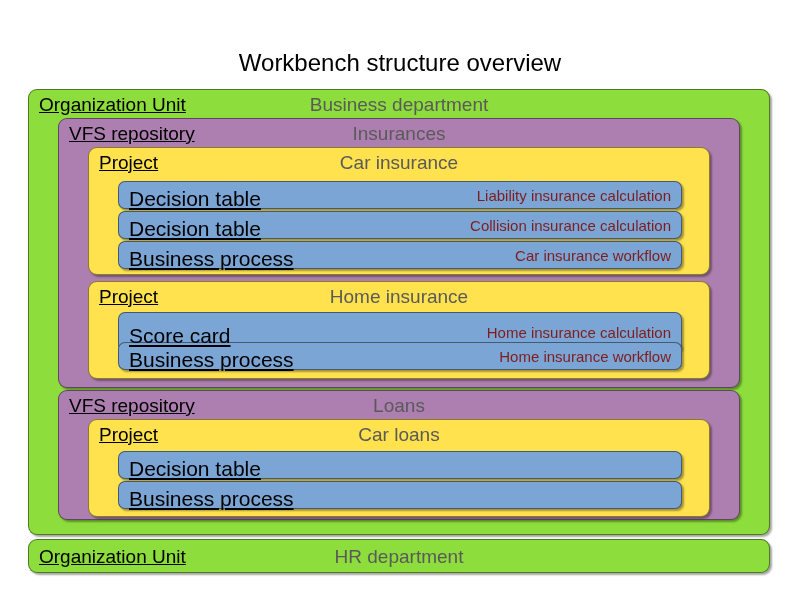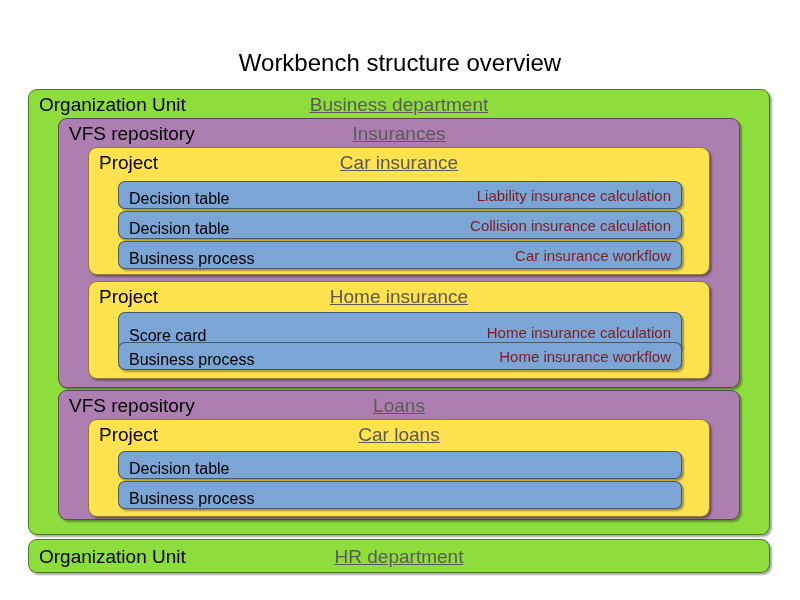--- a/index.html
+++ b/index.html
@@ -52,50 +52,50 @@
     box-sizing: border-box;
     padding-left: 10px;
     display: flex;
     align-items: center;
   }
   .type-label {
     font-size: 19px;
     color: #000000;
     white-space: nowrap;
     z-index: 2;
+    text-decoration: underline;
   }
   .value-label {
     position: absolute;
     left: 0;
     top: 0;
     width: 100%;
     height: 100%;
     display: flex;
     align-items: center;
     justify-content: center;
     font-size: 19px;
     color: #5a5a5a;
     white-space: nowrap;
     pointer-events: none;
-    text-decoration: underline;
   }
 
   
   .asset .row {
     position: absolute;
     left: 0; top: 0;
     width: 100%; height: 100%;
     display: flex;
     align-items: center;
     justify-content: space-between;
     box-sizing: border-box;
     padding-left: 10px;
     padding-right: 10px;
   }
-  .asset .type-label { font-size: 16px; margin-top: 8px; }
+  .asset .type-label { font-size: 21px; margin-top: 8px; }
   .asset .asset-value {
     font-size: 15px;
     color: #7f1d1d;
     white-space: nowrap;
   }
 </style>
 </head>
 <body>
 
 <h1 id="page-title">Workbench structure overview</h1>

